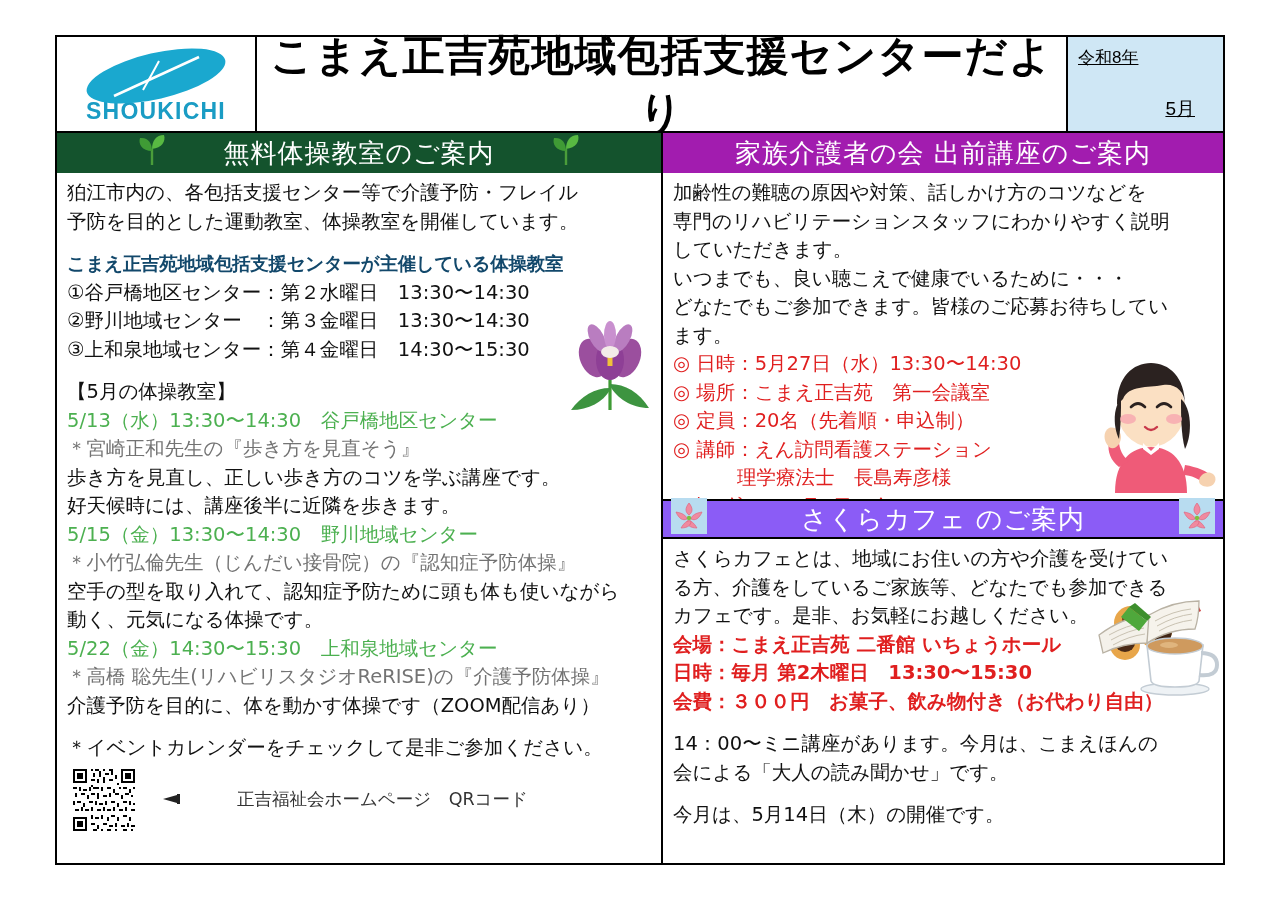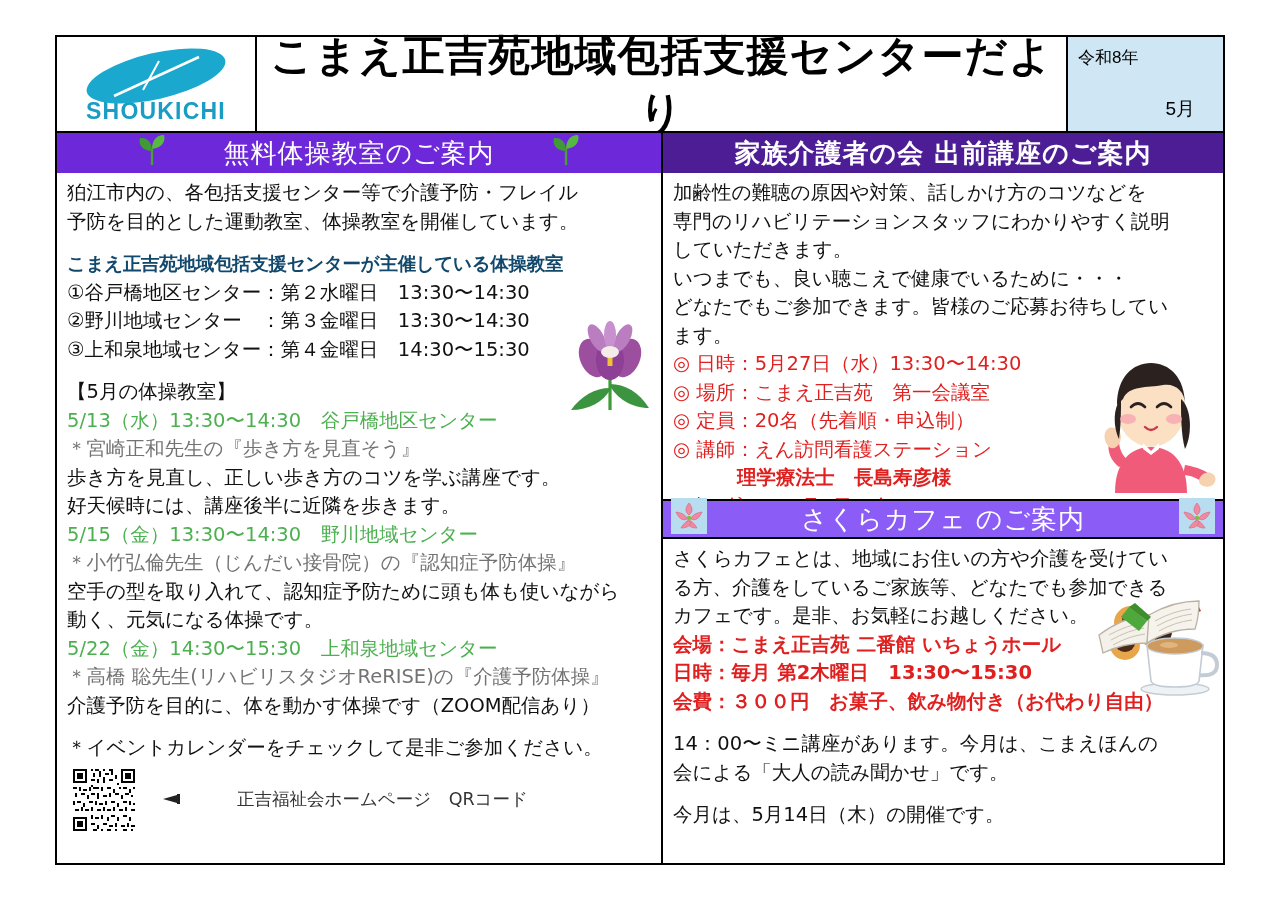--- a/index.html
+++ b/index.html
@@ -36,59 +36,60 @@
   }
   .hdr-title span{
     font-size:42px;font-weight:bold;letter-spacing:1px;color:#000;
     font-family:"DejaVu Sans",sans-serif;
     text-align:center;
   }
   .hdr-date{
     width:155px;background:#cfe7f5;box-sizing:border-box;
     padding:9px 14px 9px 10px;display:flex;flex-direction:column;
     justify-content:space-between;
+    text-decoration:underline;
   }
   .hdr-date .d1{font-size:17px;color:#000;text-align:left;}
   .hdr-date .d2{font-size:19px;color:#000;text-align:right;padding-right:14px;}
 
   
   .cols{display:flex;height:730px;}
   .colL{width:606px;border-right:2px solid #000;box-sizing:border-box;display:flex;flex-direction:column;}
   .colR{flex:1;box-sizing:border-box;display:flex;flex-direction:column;}
 
   
   .banner{
     height:40px;display:flex;align-items:center;justify-content:center;
     position:relative;color:#fff;font-size:26px;font-weight:normal;
     font-family:"DejaVu Sans",sans-serif;letter-spacing:1px;
     box-sizing:border-box;
   }
-  .banner-orange{background:#6d28d9;}
-  .banner-green{background:#4c1d95;border-bottom:0;font-weight:bold;}
+  .banner-orange{background:#14532d;}
+  .banner-green{background:#a21caf;border-bottom:0;}
   .banner-pink{background:#8b5cf6;border-top:2px solid #000;border-bottom:2px solid #000;}
   .banner .deco{position:absolute;top:50%;transform:translateY(-50%);}
   .deco-left{left:78px;}
   .deco-right{right:78px;}
   .deco-sakura-l{left:8px;}
   .deco-sakura-r{right:8px;}
 
   .bodytext{
     padding:6px 10px 2px 10px;box-sizing:border-box;flex:1;position:relative;
     font-size:19.5px;line-height:28.5px;color:#111;
     font-family:"DejaVu Sans",sans-serif;
   }
   .line{white-space:pre;}
   .blank{height:14px;}
   .bold-navy{color:#12486b;font-weight:bold;font-size:18.5px;letter-spacing:-0.3px;}
   .green-date{color:#4cb050;}
   .teal-name{color:#737373;}
   .red{color:#e01f1f;}
   .red-bold{color:#e01f1f;font-weight:bold;}
 
-  .sublabel{padding-left:64px;font-weight:bold;}
+  .sublabel{padding-left:64px;}
 
   
   .qrrow{display:flex;align-items:center;margin-top:4px;}
   .qr{width:66px;height:66px;margin-left:4px;}
   .qr-caption{margin-left:26px;font-size:17.5px;color:#333;display:flex;align-items:center;gap:40px;}
   .qr-arrow{margin-right:12px;color:#222;}
 
   
   .ill{position:absolute;}
   .ill-iris{right:8px;top:145px;}

